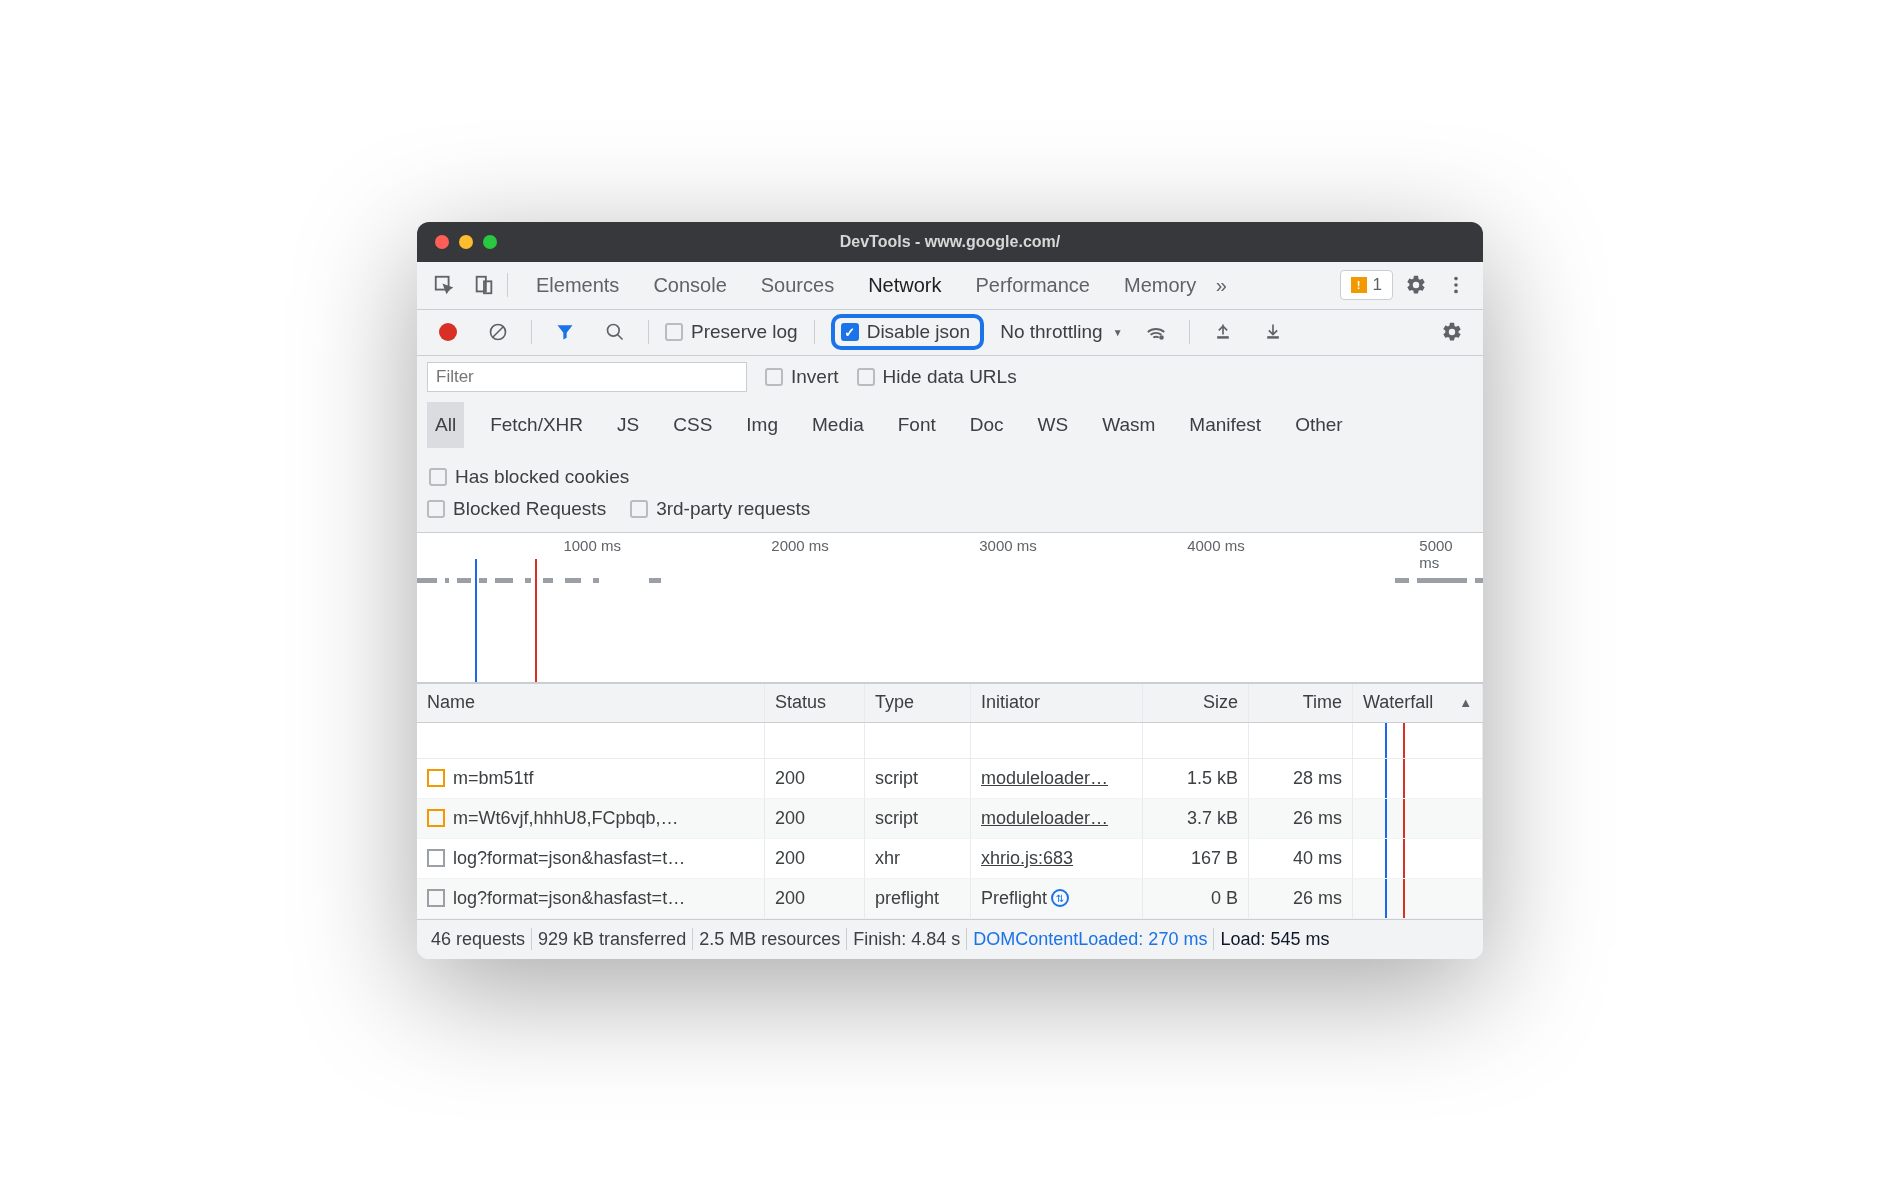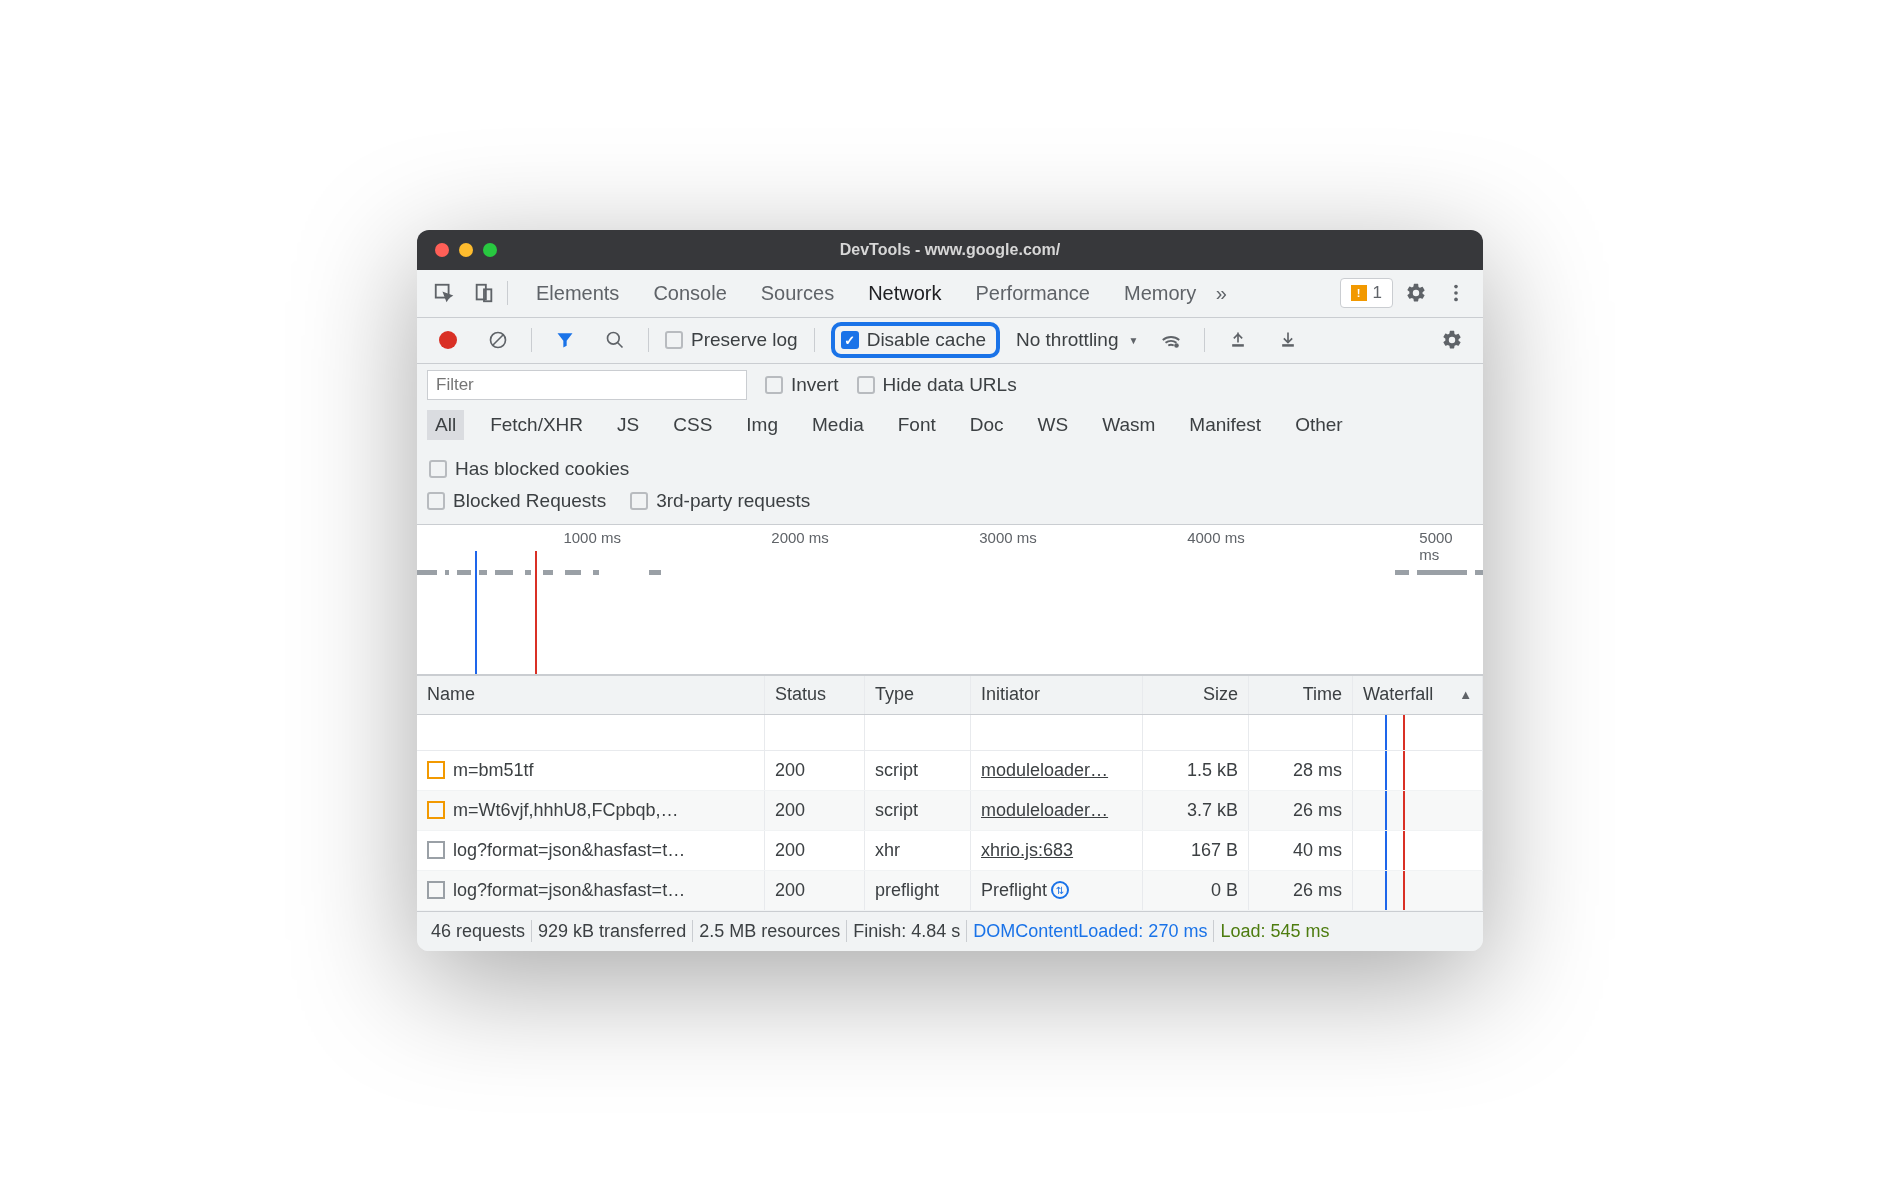--- a/index.html
+++ b/index.html
@@ -34,21 +34,21 @@
 .label-chk { display:flex; align-items:center; gap:8px; cursor:pointer; }
 .highlight { border:4px solid #1a73e8; border-radius:10px; padding:3px 10px 3px 6px; }
 .throttle { display:flex; align-items:center; gap:10px; cursor:pointer; }
 .tri { font-size:10px; color:#5f6368; }
 
 
 .filterbar { border-bottom:1px solid #cacdd1; padding:6px 10px 12px; color:#3c4043; font-size:19px; }
 .filter-row1 { display:flex; align-items:center; gap:18px; margin-bottom:10px; }
 .filter-input { width:320px; height:30px; background:#fff; border:1px solid #cacdd1; padding:0 8px; font-size:17px; color:#80868b; }
 .filter-row2 { display:flex; align-items:center; gap:18px; flex-wrap:wrap; }
-.type-pill { padding:4px 8px; border-radius:0; cursor:pointer; }
+.type-pill { padding:12px 8px; border-radius:0; cursor:pointer; }
 .type-pill.active { background:#dadce0; }
 .filter-row3 { display:flex; align-items:center; gap:24px; margin-top:10px; }
 
 
 .overview { height:150px; border-bottom:1px solid #cacdd1; background:#fff; position:relative; }
 .ov-ticks { position:absolute; top:0; left:0; right:0; height:26px; }
 .ov-tick { position:absolute; top:4px; font-size:15px; color:#5f6368; transform:translateX(-100%); padding-right:4px;}
 .ov-track { position:absolute; top:44px; left:0; right:0; height:8px; }
 .ov-seg { position:absolute; height:5px; background:#9aa0a6; top:1px; }
 .ov-vline { position:absolute; top:26px; bottom:0; width:2px; }
@@ -70,21 +70,21 @@
 .wf-red{position:absolute;top:0;bottom:0;width:2px;background:#d93025;left:50px}
 .sort-arrow{margin-left:auto;color:#5f6368;font-size:13px}
 
 
 .gap-row { height:36px; background:#fff; border-bottom:1px solid #e8eaed; display:flex;}
 .gap-row .td{border-right:1px solid #e8eaed}
 
 
 .statusbar { height:40px; background:#f1f3f4; border-top:1px solid #cacdd1; display:flex; align-items:center; padding:0 14px; gap:0; font-size:18px; color:#3c4043; }
 .statusbar .vsep{width:1px;height:22px;background:#cacdd1;margin:0 6px}
-.dcl{color:#1a73e8}.load{color:#4d7c0f}
+.dcl{color:#1a73e8}.load{color:#0f172a}
 
 svg{display:block}
 </style>
 </head>
 <body>
 
 <div class="shadow-wrap">
 <div class="window">
 
   <div class="titlebar">
@@ -161,21 +161,21 @@
           </svg>
     </div>
     <div class="sep"></div>
     <label class="label-chk">
       <span class="chk"></span>
           <span>Preserve log</span>
     </label>
     <div class="sep"></div>
     <label class="label-chk highlight">
       <span class="chk checked"></span>
-          <span>Disable cache</span>
+          <span>Disable json</span>
     </label>
     <div class="throttle">
       <span>No throttling</span>
       <span class="tri">▼</span>
     </div>
     <div class="icon-btn">
       <svg width="22" height="22" viewBox="0 0 24 24" fill="none" stroke="#5f6368" stroke-width="2">
             <path d="M3 12a14 14 0 0 1 18 0"></path>
             <path d="M6 15a10 10 0 0 1 12 0"></path>
             <path d="M9 18a6 6 0 0 1 6 0"></path>

